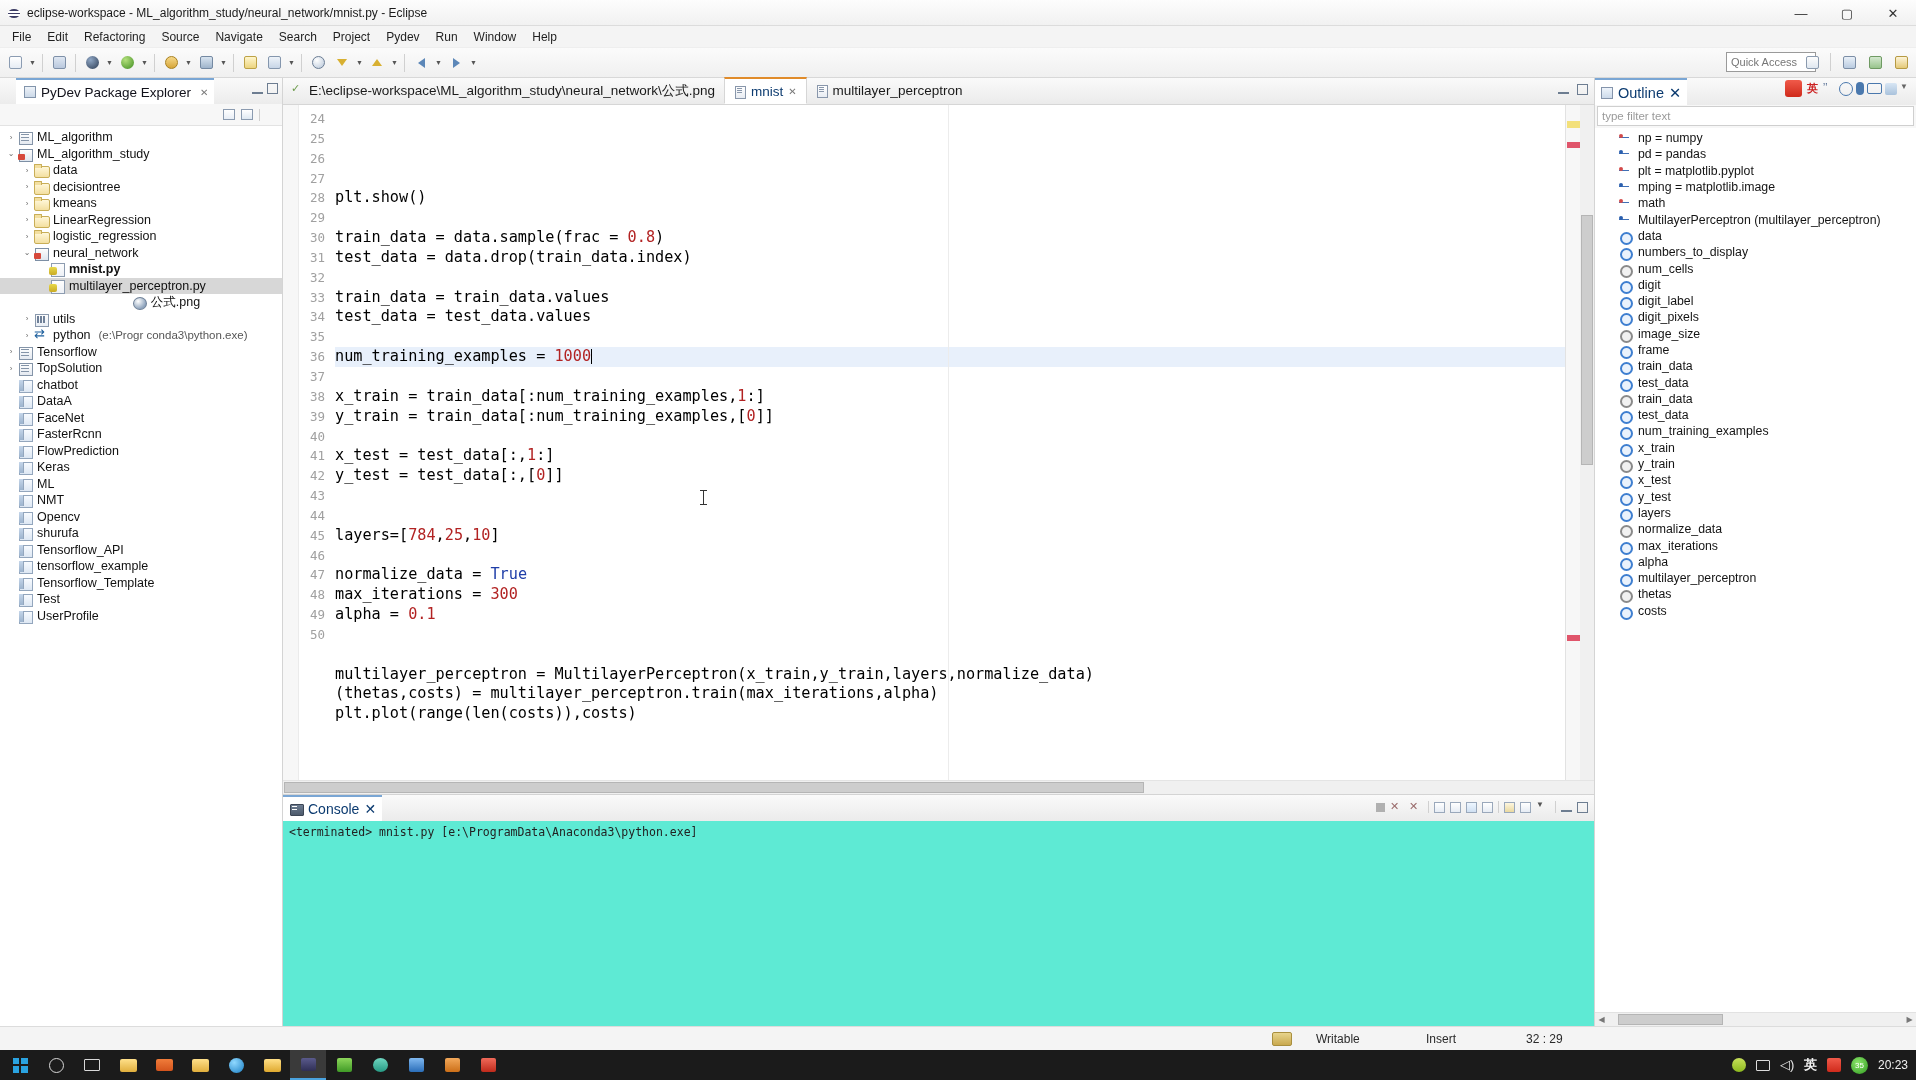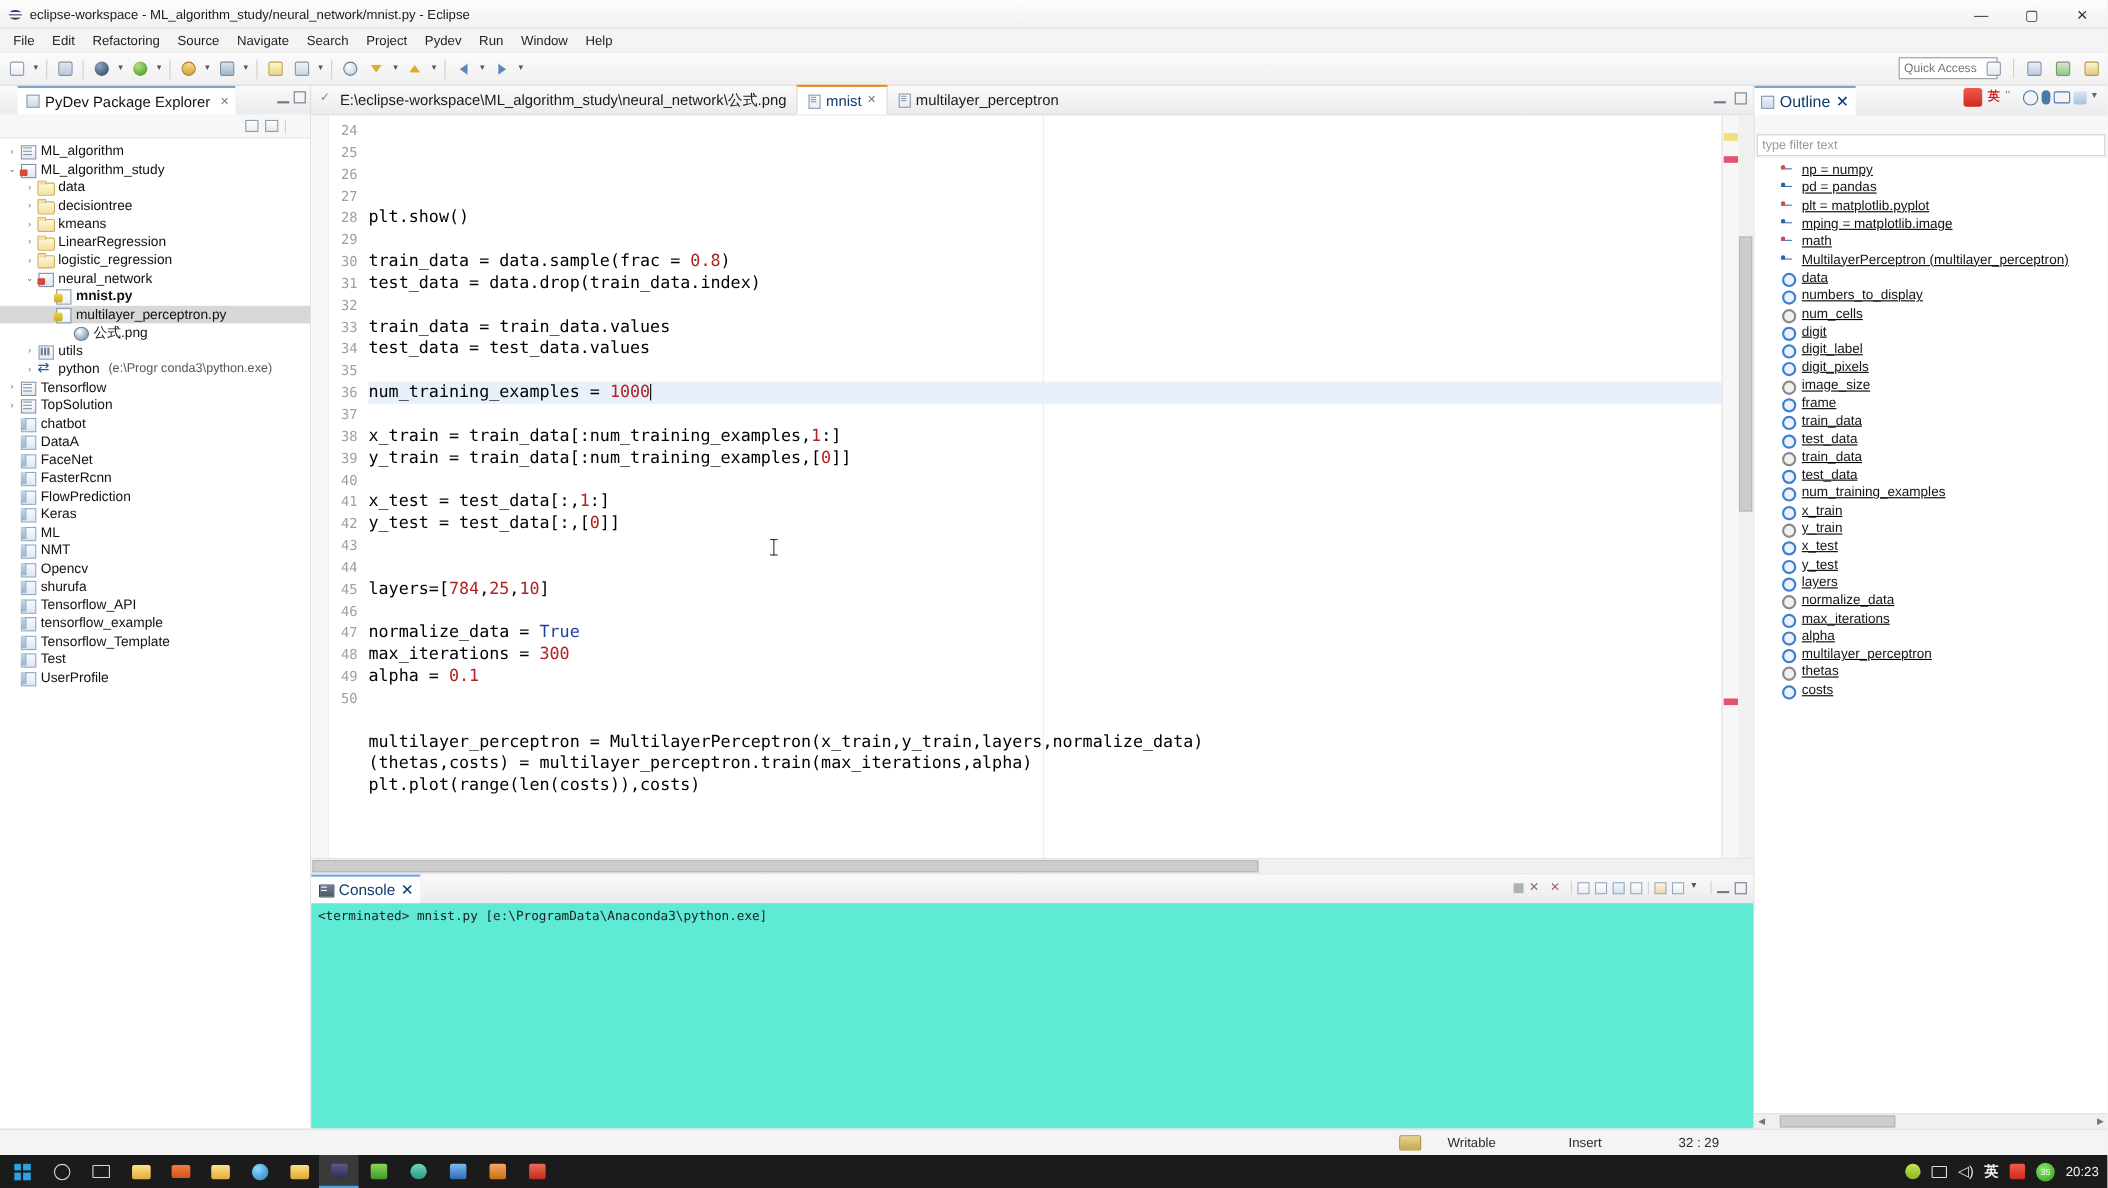--- a/index.html
+++ b/index.html
@@ -420,28 +420,27 @@
   }
   .outlinetab {
     display: flex; align-items: center; gap: 5px;
     padding: 3px 6px; height: 27px;
     font-size: 14.5px; color: #0c3b70; background: #fff;
     border-top: 2px solid #7aa6d4;
   }
   .filterbox {
     height: 20px; min-height: 20px;
     background: #fff; border: 1px solid #cfcfcf;
-    margin: 17px 2px 2px 2px;
+    margin: 1px 2px 2px 2px;
     font-size: 11.5px; color: #9a9a9a;
     padding: 3px 4px; line-height: 13px;
   }
   .outlinelist {
     flex: 1; background: #fff; overflow: hidden;
     padding-top: 2px;
-    text-decoration: underline;
   }
   .orow {
     height: 16.3px; display: flex; align-items: center;
     padding-left: 24px; white-space: nowrap;
   }
   .oicon { width: 14px; height: 12px; position: relative; margin-right: 5px; flex: 0 0 auto; }
   .oi-import::before {
     content: ""; position: absolute; left: 0; top: 5px;
     width: 10px; height: 1px; background: #3f6fb5;
   }
@@ -674,21 +673,21 @@
           <div class="trow" style="padding-left: 36px; font-weight: bold;">
             <span class="twist"></span>
             <span class="ticon ic-py"></span>
             <span class="tlabel">mnist.py</span>
           </div>
           <div class="trow sel" style="padding-left: 36px;">
             <span class="twist"></span>
             <span class="ticon ic-py"></span>
             <span class="tlabel">multilayer_perceptron.py</span>
           </div>
-          <div class="trow" style="padding-left: 52px;">
+          <div class="trow" style="padding-left: 36px; justify-content: center;">
             <span class="twist"></span>
             <span class="ticon ic-png"></span>
             <span class="tlabel">公式.png</span>
           </div>
           <div class="trow" style="padding-left: 20px;">
             <span class="twist">›</span>
             <span class="ticon ic-lib"></span>
             <span class="tlabel">utils</span>
           </div>
           <div class="trow" style="padding-left: 20px;">

